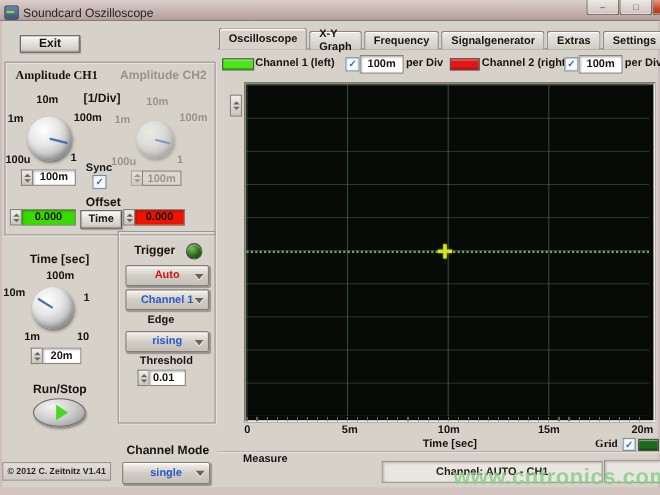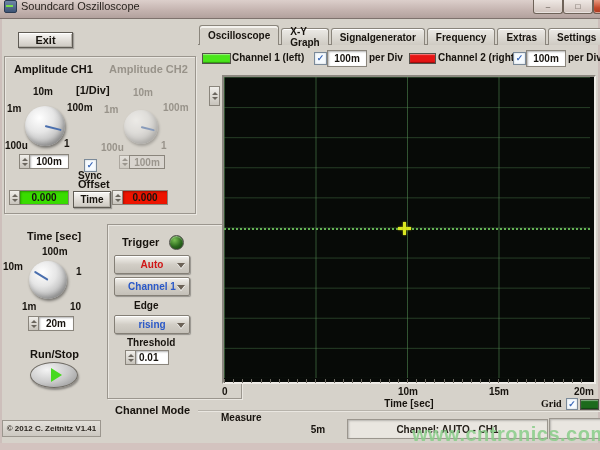--- a/index.html
+++ b/index.html
@@ -1,21 +1,21 @@
 <!DOCTYPE html>
 <html><head>
 <meta charset="utf-8">
 <style>
   html,body{margin:0;padding:0;}
   body{width:600px;height:450px;overflow:hidden;font-family:"Liberation Sans",sans-serif;background:#d6d2ca;-webkit-font-smoothing:antialiased;}
   #win{position:absolute;left:0;top:0;width:600px;height:450px;background:#d6d2ca;}
   .abs{position:absolute;}
 
   
-  #titlebar{left:0;top:0;width:600px;height:18px;background:linear-gradient(#dccfcb,#c3b2ae 60%,#b2a19d);border-bottom:1px solid #7e726d;display:flex;align-items:flex-start;}
+  #titlebar{left:0;top:0;width:600px;height:18px;background:linear-gradient(#dccfcb,#c3b2ae 60%,#b2a19d);border-bottom:1px solid #7e726d;display:flex;align-items:flex-end;}
   #title-text{font-size:11px;color:#29241f;margin-left:4px;}
   #app-icon{width:11px;height:11px;margin-left:4px;background:linear-gradient(#6f86a8,#3d5475);border:1px solid #2a3a52;border-radius:2px;position:relative;}
   #app-icon::after{content:"";position:absolute;left:1px;top:4px;width:7px;height:2px;background:#7be04a;}
   .winbtn{top:0;height:13px;width:28px;border:1px solid #6e6258;border-top:none;border-radius:0 0 3px 3px;background:linear-gradient(#efe8e4,#cfc2bc);font-size:8px;color:#4a413a;display:flex;align-items:center;justify-content:center;box-shadow:inset 0 -1px 0 rgba(255,255,255,.5);}
   #btn-close{background:linear-gradient(#e69a82,#c5492b 60%,#a93a20);color:#fff;}
   .b-edge{background:#cdbfbb;}
   
   .lbl{font-weight:bold;font-size:11px;color:#17130e;white-space:nowrap;}
   .lbl-s{font-weight:bold;font-size:10px;color:#17130e;white-space:nowrap;}
   .dis{color:#98938a !important;}
@@ -80,41 +80,41 @@
   <div class="winbtn abs" id="btn-close" style="left:593px;width:30px;"></div>
   <div class="b-edge abs" style="left:0;top:19px;width:2px;height:424px;"></div>
   <div class="b-edge abs" style="left:598px;top:19px;width:2px;height:424px;"></div>
   <div class="b-edge abs" style="left:0;top:443px;width:600px;height:7px;background:#d3c3bf;"></div>
 
   <div class="btn abs" style="left:18px;top:32px;width:53px;height:14px;">
       <span>Exit</span>
     </div>
 
   <div class="grp abs" style="left:4px;top:56px;width:190px;height:156px;">
-    <span class="lbl abs" style="left:9px;top:6px;">Amplitude CH1</span>
+    <span class="lbl abs" style="left:9px;top:6px;font-family:Liberation Serif, serif;">Amplitude CH1</span>
     <span class="lbl abs dis" style="left:104px;top:6px;">Amplitude CH2</span>
     <span class="lbl abs" style="left:71px;top:27px;">[1/Div]</span>
 
     <span class="klbl" style="left:28px;top:29px;">10m</span>
     <span class="klbl" style="left:2px;top:46px;">1m</span>
     <span class="klbl" style="left:62px;top:45px;">100m</span>
     <span class="klbl" style="left:0px;top:83px;">100u</span>
     <span class="klbl" style="left:59px;top:81px;">1</span>
     <div class="knob abs" style="left:20px;top:49px;width:40px;height:40px;">
       <span class="needle" style="width:17px;transform:rotate(14deg);"></span>
     </div>
     <div class="fldwrap abs" style="left:14px;top:97px;width:50px;height:15px;">
       <span class="spin">
           <i class="up"></i>
           <i class="dn"></i>
         </span>
       <span class="fld">100m</span>
     </div>
 
-    <span class="lbl-s" style="position:absolute;left:73px;top:90px;margin-top:23px;">Sync</span>
+    <span class="lbl-s" style="position:absolute;left:73px;top:90px;">Sync</span>
     <span class="cb checked abs" style="left:79px;top:102px;width:11px;height:11px;"></span>
 
     <span class="klbl dis" style="left:128px;top:30px;">10m</span>
     <span class="klbl dis" style="left:99px;top:47px;">1m</span>
     <span class="klbl dis" style="left:158px;top:45px;">100m</span>
     <span class="klbl dis" style="left:96px;top:85px;">100u</span>
     <span class="klbl dis" style="left:156px;top:83px;">1</span>
     <div class="knob off abs" style="left:119px;top:53px;width:34px;height:34px;">
       <span class="needle" style="width:14px;transform:rotate(14deg);"></span>
     </div>
@@ -156,21 +156,21 @@
     <span class="needle" style="width:16px;transform:rotate(212deg);"></span>
   </div>
   <div class="fldwrap abs" style="left:28px;top:316px;width:46px;height:15px;">
     <span class="spin">
         <i class="up"></i>
         <i class="dn"></i>
       </span>
     <span class="fld">20m</span>
   </div>
 
-  <div class="grp abs" style="left:107px;top:224px;width:87px;height:173px;padding-left:46px;">
+  <div class="grp abs" style="left:107px;top:210px;width:87px;height:173px;">
     <span class="lbl" style="position:absolute;left:14px;top:11px;">Trigger</span>
     <span class="led" style="position:absolute;left:61px;top:10px;width:13px;height:13px;"></span>
     <div class="dd" style="position:absolute;left:6px;top:30px;width:74px;height:17px;">
       <span class="txt-red">Auto</span>
         <span class="arr"></span>
     </div>
     <div class="dd" style="position:absolute;left:6px;top:52px;width:74px;height:17px;">
       <span class="txt-blue">Channel 1</span>
         <span class="arr"></span>
     </div>
@@ -188,38 +188,42 @@
       <span class="fld" style="justify-content:flex-start;padding-left:3px;">0.01</span>
     </div>
   </div>
 
   <span class="lbl abs" style="left:30px;top:348px;">Run/Stop</span>
   <div id="run-oval" class="abs">
     <span id="run-play"></span>
   </div>
 
   <span class="lbl abs" style="left:115px;top:404px;">Channel Mode</span>
+  <div class="dd abs" style="left:111px;top:420px;width:78px;height:18px;">
+    <span class="txt-blue">single</span>
+      <span class="arr"></span>
+  </div>
 
   <div id="copyright" class="abs">
       <span>© 2012  C. Zeitnitz V1.41</span>
     </div>
 
   <div id="tabline" class="abs"></div>
   <div id="tabrow" class="abs">
     <div class="tab active">
         <span>Oscilloscope</span>
       </div>
     <div class="tab">
         <span>X-Y Graph</span>
       </div>
     <div class="tab">
+        <span>Frequency</span>
+      </div>
+    <div class="tab">
         <span>Signalgenerator</span>
-      </div>
-    <div class="tab">
-        <span>Frequency</span>
       </div>
     <div class="tab">
         <span>Extras</span>
       </div>
     <div class="tab">
         <span>Settings</span>
       </div>
   </div>
 
   <span class="swatch abs" style="left:202px;top:53px;width:27px;height:9px;background:#4ae61a;"></span>
@@ -239,21 +243,21 @@
     </div>
   <div id="plot-frame" class="abs">
     <div id="plot">
       <div id="trace"></div>
       <span class="cursor-bar" style="left:174px;top:150px;width:13px;height:3px;"></span>
       <span class="cursor-bar" style="left:179px;top:145px;width:3px;height:13px;"></span>
     </div>
   </div>
   <div id="ticks" class="abs"></div>
   <span class="xtick" style="left:222px;top:386px;">0</span>
-  <span class="xtick" style="left:307px;top:386px;width:22px;text-align:center;margin-top:38px;">5m</span>
+  <span class="xtick" style="left:307px;top:386px;width:22px;text-align:center;">5m</span>
   <span class="xtick" style="left:395px;top:386px;width:26px;text-align:center;">10m</span>
   <span class="xtick" style="left:486px;top:386px;width:26px;text-align:center;">15m</span>
   <span class="xtick" style="left:568px;top:386px;width:26px;text-align:right;">20m</span>
   <span class="lbl-s abs" style="left:377px;top:398px;width:64px;text-align:center;">Time [sec]</span>
   <span class="lbl-s abs" style="left:541px;top:398px;font-family:Liberation Serif, serif;">Grid</span>
   <span class="cb checked abs" style="left:566px;top:398px;width:10px;height:10px;"></span>
   <span class="swatch abs" style="left:580px;top:399px;width:17px;height:9px;background:#1c6b1c;"></span>
 
   <div id="sep" class="abs"></div>
   <span class="lbl-s abs" style="left:221px;top:412px;">Measure</span>

